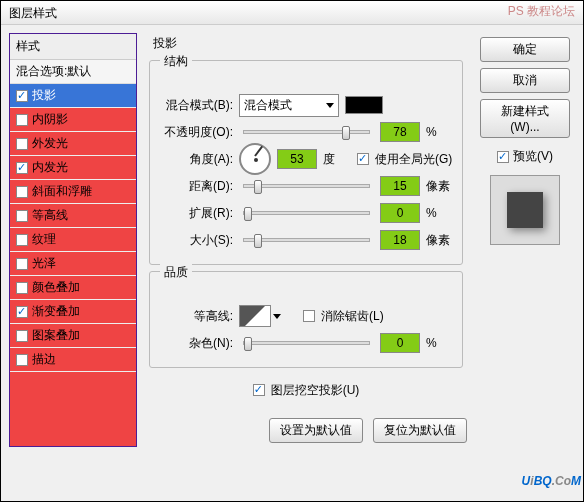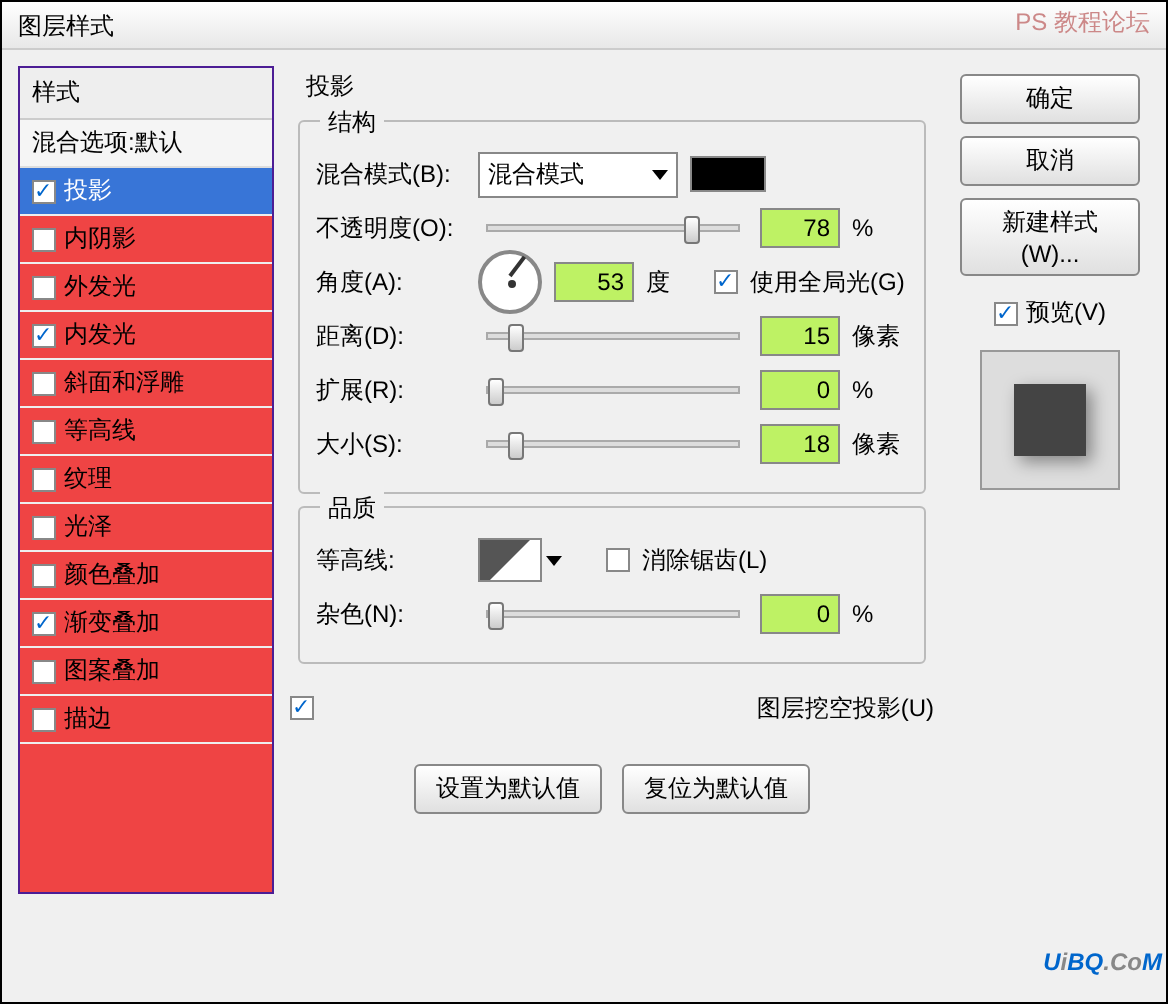--- a/index.html
+++ b/index.html
@@ -9,37 +9,37 @@
 .sidebar{width:128px;border:1px solid #4c1d95;background:#ef4444}
 .side-head{background:#eee;padding:4px 6px;border-bottom:1px solid #ccc}
 .side-sub{background:#f5f5f5;padding:3px 6px;border-bottom:1px solid #ddd}
 .side-item{padding:3px 6px;display:flex;align-items:center;gap:4px;border-bottom:1px solid #eee}
 .side-item.selected{background:#3875d7;color:#fff}
 .side-item.indent{}
 .cb{width:12px;height:12px;border:1px solid #888;background:#fff;display:inline-block;position:relative}
 .cb.checked::after{content:"✓";color:#06c;position:absolute;top:-2px;left:0;font-size:11px}
 .center{flex:1;display:flex;flex-direction:column;gap:6px}
 .panel-title{font-size:12px;padding:2px 8px}
-.group{border:1px solid #bbb;border-radius:3px;padding:10px 8px 8px;position:relative;margin:0 4px}
+.group{border:1px solid #bbb;border-radius:3px;padding:28px 8px 8px;position:relative;margin:0 4px}
 .group-label{position:absolute;top:-8px;left:10px;background:#f0f0f0;padding:0 4px}
 .row{display:flex;align-items:center;gap:6px;margin:5px 0;height:22px}
-.row label{width:75px;}
+.row label{width:75px;text-align:right}
 .select{border:1px solid #888;background:#fff;padding:2px 4px;width:100px;display:flex;justify-content:space-between;align-items:center}
 .tri{width:0;height:0;border-left:4px solid transparent;border-right:4px solid transparent;border-top:5px solid #000}
 .swatch{width:38px;height:18px;border:1px solid #888;background:#000}
 .slider{flex:1;height:4px;background:#ddd;border:1px solid #aaa;position:relative;margin:0 4px}
 .thumb{position:absolute;top:-5px;width:8px;height:14px;background:linear-gradient(#fff,#ccc);border:1px solid #777;border-radius:2px}
-.num{width:40px;border:1px solid #888;background:#bef264;padding:2px 4px;text-align:right}
+.num{width:40px;border:1px solid #888;background:#84cc16;padding:2px 4px;text-align:center}
 .unit{width:28px}
 .angle-dial{width:32px;height:32px;border:2px solid #888;border-radius:50%;background:#fff;position:relative}
 .angle-dial::after{content:"";position:absolute;width:12px;height:2px;background:#333;top:10px;left:14px;transform:rotate(-53deg);transform-origin:left center}
 .angle-dial::before{content:"";position:absolute;width:4px;height:4px;background:#333;border-radius:50%;top:13px;left:13px}
 .contour{width:32px;height:22px;border:1px solid #888;background:linear-gradient(135deg,#555 0%,#555 49%,#fff 51%,#fff 100%);display:inline-block}
 .contour-wrap{display:flex;align-items:center;gap:2px}
-.btns{display:flex;justify-content:center;gap:10px;margin-top:6px}
+.btns{display:flex;justify-content:flex-end;gap:10px;margin-top:6px}
 .btn{border:1px solid #888;background:linear-gradient(#fff,#e0e0e0);padding:3px 10px;border-radius:3px;cursor:pointer}
 .rightcol{width:100px;display:flex;flex-direction:column;gap:6px;align-items:center;padding-top:4px}
 .rightcol .btn{width:90px;text-align:center}
 .preview-cb{display:flex;align-items:center;gap:4px;margin-top:4px}
 .preview-box{width:70px;height:70px;border:1px solid #999;background:#ddd;display:flex;align-items:center;justify-content:center;margin-top:4px}
 .preview-inner{width:36px;height:36px;background:#444;box-shadow:3px 3px 8px rgba(0,0,0,.4)}
 .watermark{position:absolute;bottom:10px;right:2px;font-size:22px;font-weight:bold;font-style:italic}
 .wm-u{color:#0066cc}.wm-i{color:#888}.wm-b{color:#0066cc}.wm-q{color:#0066cc}.wm-c{color:#888}.wm-o{color:#888}.wm-m{color:#0066cc}
 .wm-top{position:absolute;top:2px;right:8px;font-size:11px;color:#c88}
 .underline{}
@@ -186,21 +186,21 @@
       <div class="row">
         <label>杂色(N):</label>
         <div class="slider">
             <div class="thumb" style="left:0%"></div>
           </div>
         <div class="num">0</div>
         <span class="unit">%</span>
       </div>
     </div>
 
-    <div class="row" style="justify-content:space-between">
+    <div class="row" style="justify-content:center">
       <span class="cb checked"></span>
       <span>图层挖空投影(U)</span>
     </div>
 
     <div class="btns">
       <div class="btn">设置为默认值</div>
       <div class="btn">复位为默认值</div>
     </div>
   </div>
 

